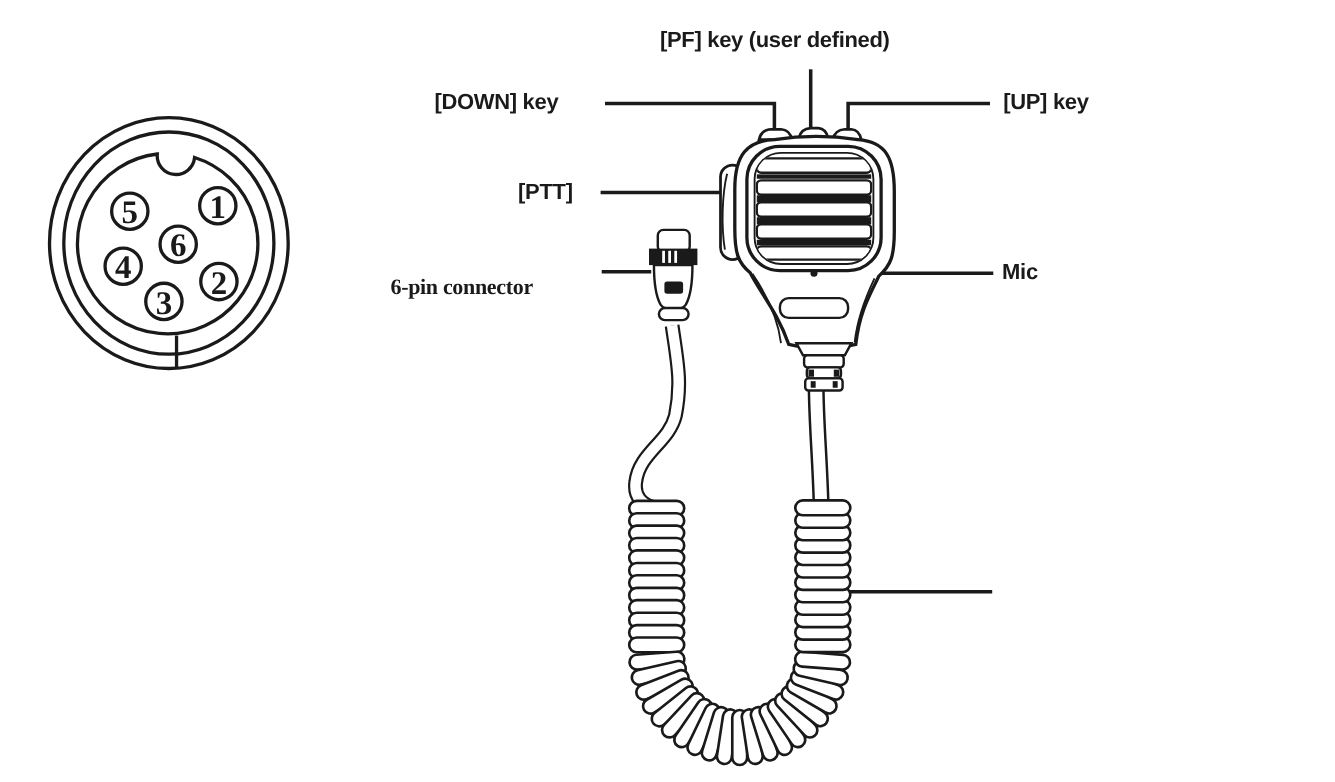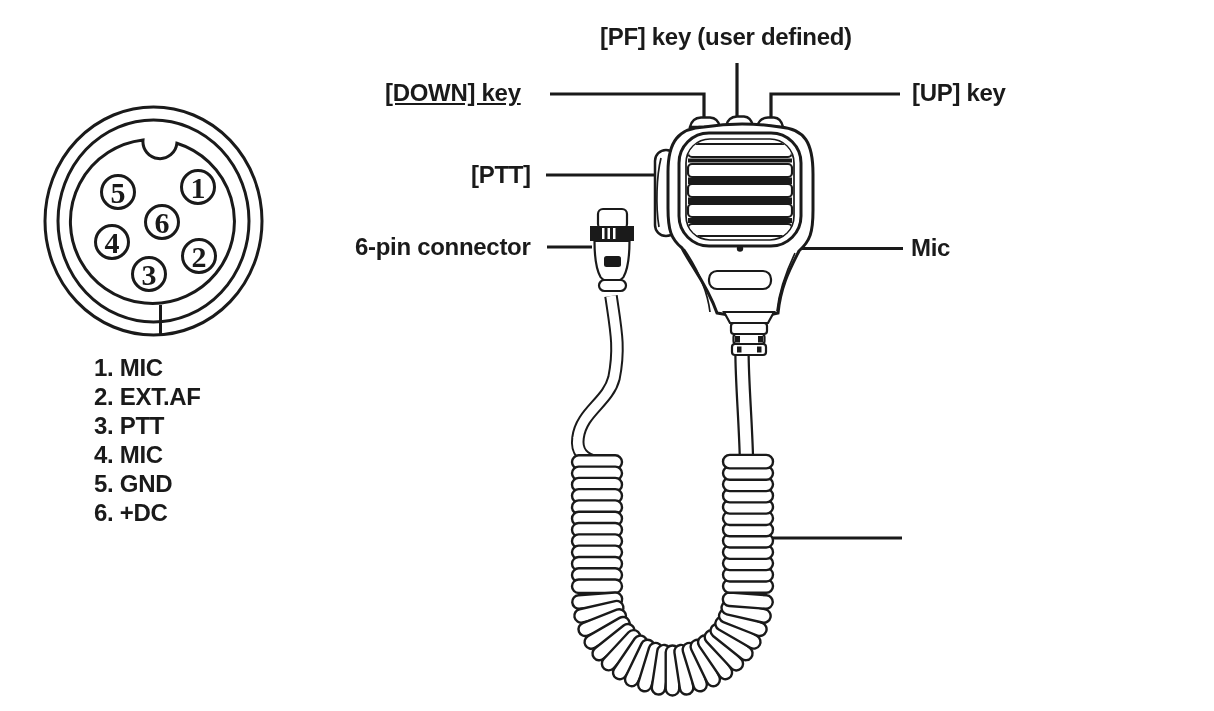--- a/index.html
+++ b/index.html
@@ -4,21 +4,21 @@
 <style>
   :root { --ink:#1a1a1a; --bg:#ffffff; }
   html,body { margin:0; padding:0; background:var(--bg); }
   #canvas {
     position:relative; width:1214px; height:711px;
     background:var(--bg); overflow:hidden;
     font-family:"Liberation Sans", sans-serif;
   }
   .label {
     position:absolute; white-space:nowrap;
-    font-weight:700; font-size:24px; line-height:24px;
+    font-weight:700; font-size:20px; line-height:24px;
     color:var(--ink); letter-spacing:-0.3px;
   }
   #pin-list {
     position:absolute; left:94px; top:353px;
     color:var(--ink);
   }
   .pin-line {
     font-weight:700; font-size:24px; line-height:29px;
     white-space:nowrap; letter-spacing:-0.3px;
   }
@@ -196,27 +196,19 @@
         <rect x="723.0" y="511.5" width="50" height="13.5" rx="6.75" transform="rotate(0.0 748.0 518.2)"></rect>
         <rect x="723.0" y="500.1" width="50" height="13.5" rx="6.75" transform="rotate(0.0 748.0 506.9)"></rect>
         <rect x="723.0" y="488.9" width="50" height="13.5" rx="6.75" transform="rotate(0.0 748.0 495.6)"></rect>
         <rect x="723.0" y="477.6" width="50" height="13.5" rx="6.75" transform="rotate(0.0 748.0 484.3)"></rect>
         <rect x="723.0" y="466.3" width="50" height="13.5" rx="6.75" transform="rotate(0.0 748.0 473.0)"></rect>
         <rect x="723.0" y="454.9" width="50" height="13.5" rx="6.75" transform="rotate(0.0 748.0 461.7)"></rect>
       </g>
   </svg>
 
   <div class="label" style="left:600px; top:25px;">[PF] key (user defined)</div>
-  <div class="label" style="left:385px; top:81px;text-decoration:underline;">[DOWN] key</div>
+  <div class="label" style="left:395px; top:81px;">[DOWN] key</div>
   <div class="label" style="left:912px; top:81px;text-align:right;">[UP] key</div>
   <div class="label" style="left:471px; top:163px;">[PTT]</div>
-  <div class="label" style="left:355px; top:235px;">6-pin connector</div>
+  <div class="label" style="left:355px; top:249px;font-family:Liberation Serif, serif;">6-pin connector</div>
   <div class="label" style="left:911px; top:236px;">Mic</div>
 
-  <div id="pin-list">
-      <div class="pin-line">1. MIC</div>
-      <div class="pin-line">2. EXT.AF</div>
-      <div class="pin-line">3. PTT</div>
-      <div class="pin-line">4. MIC</div>
-      <div class="pin-line">5. GND</div>
-      <div class="pin-line">6. +DC</div>
-    </div>
 </div>
 
 </body></html>

